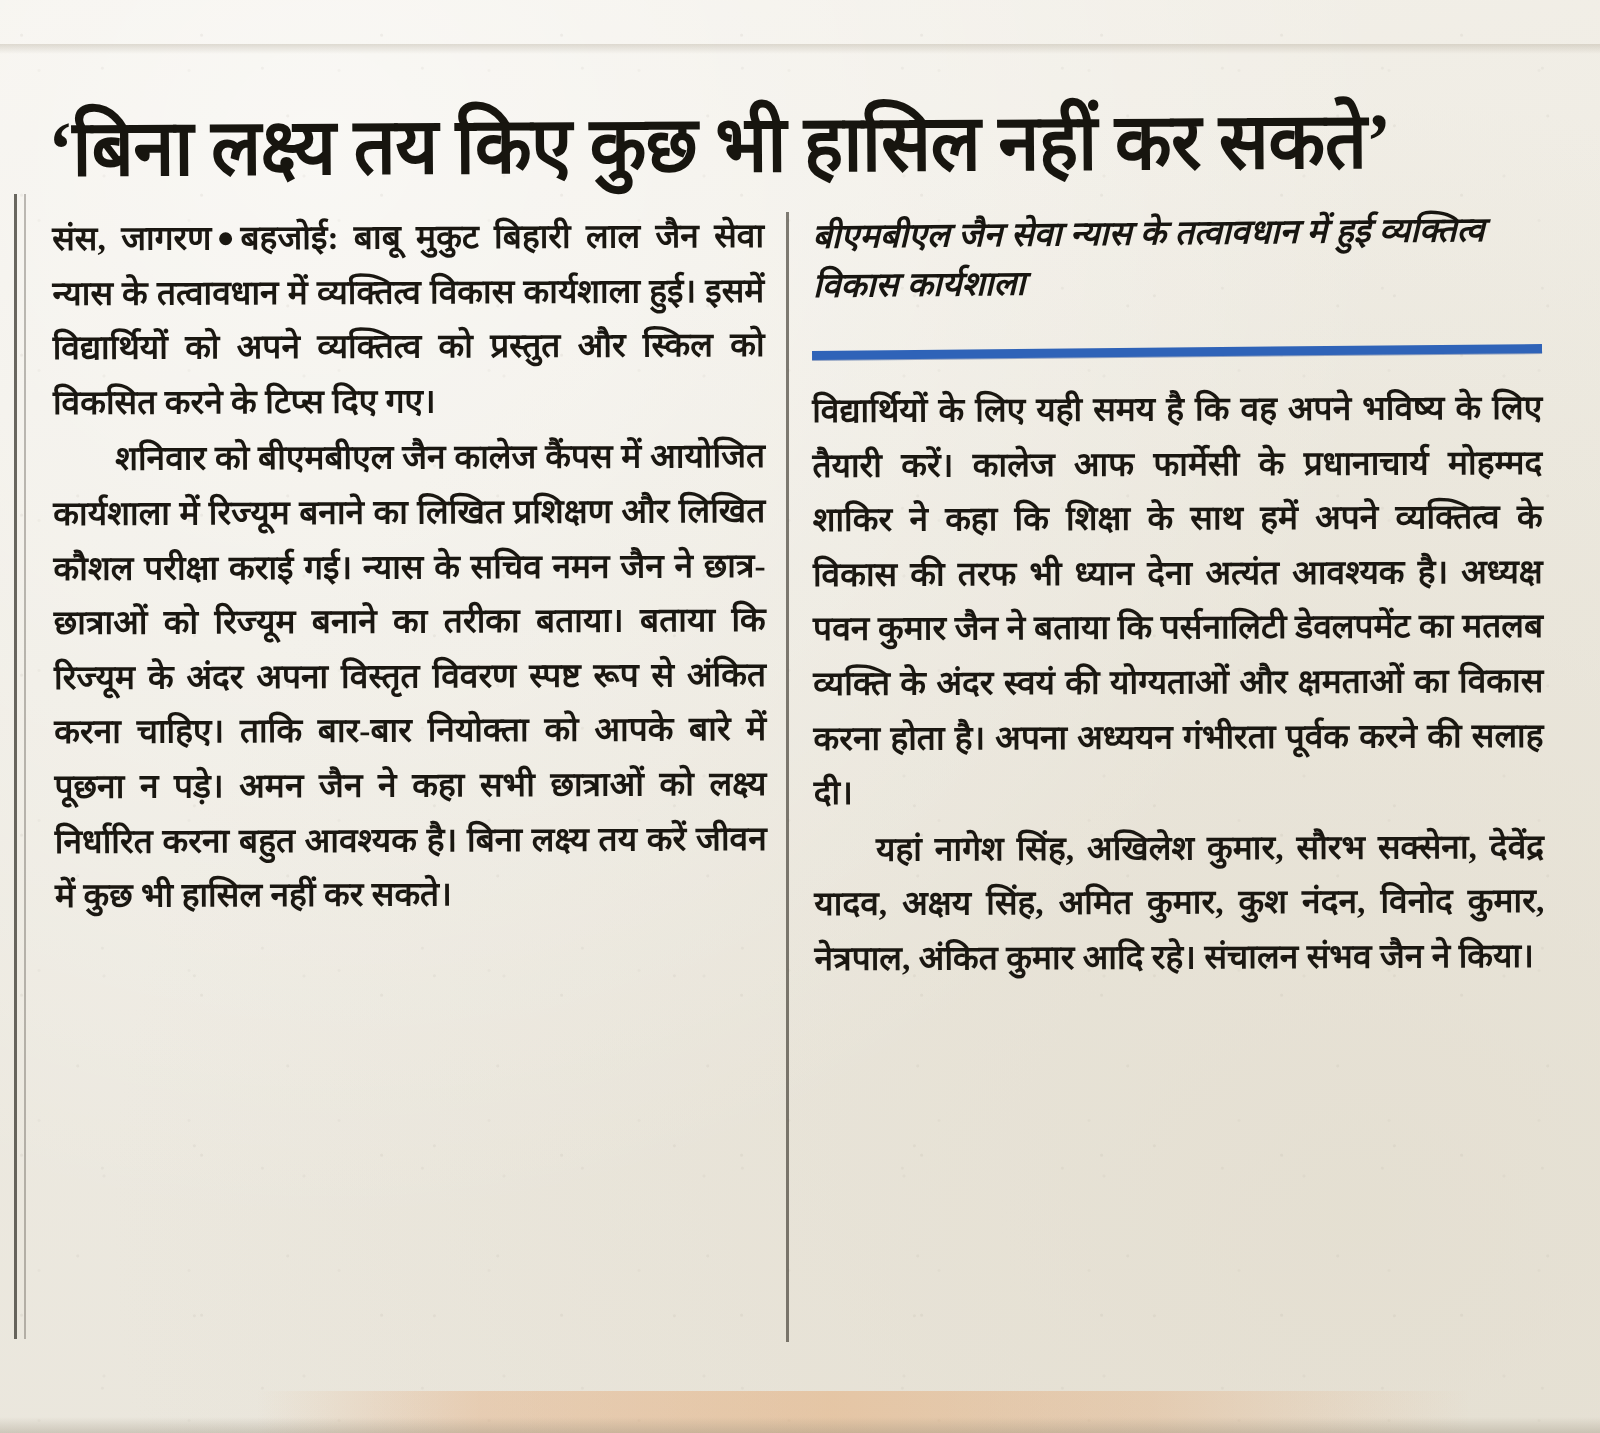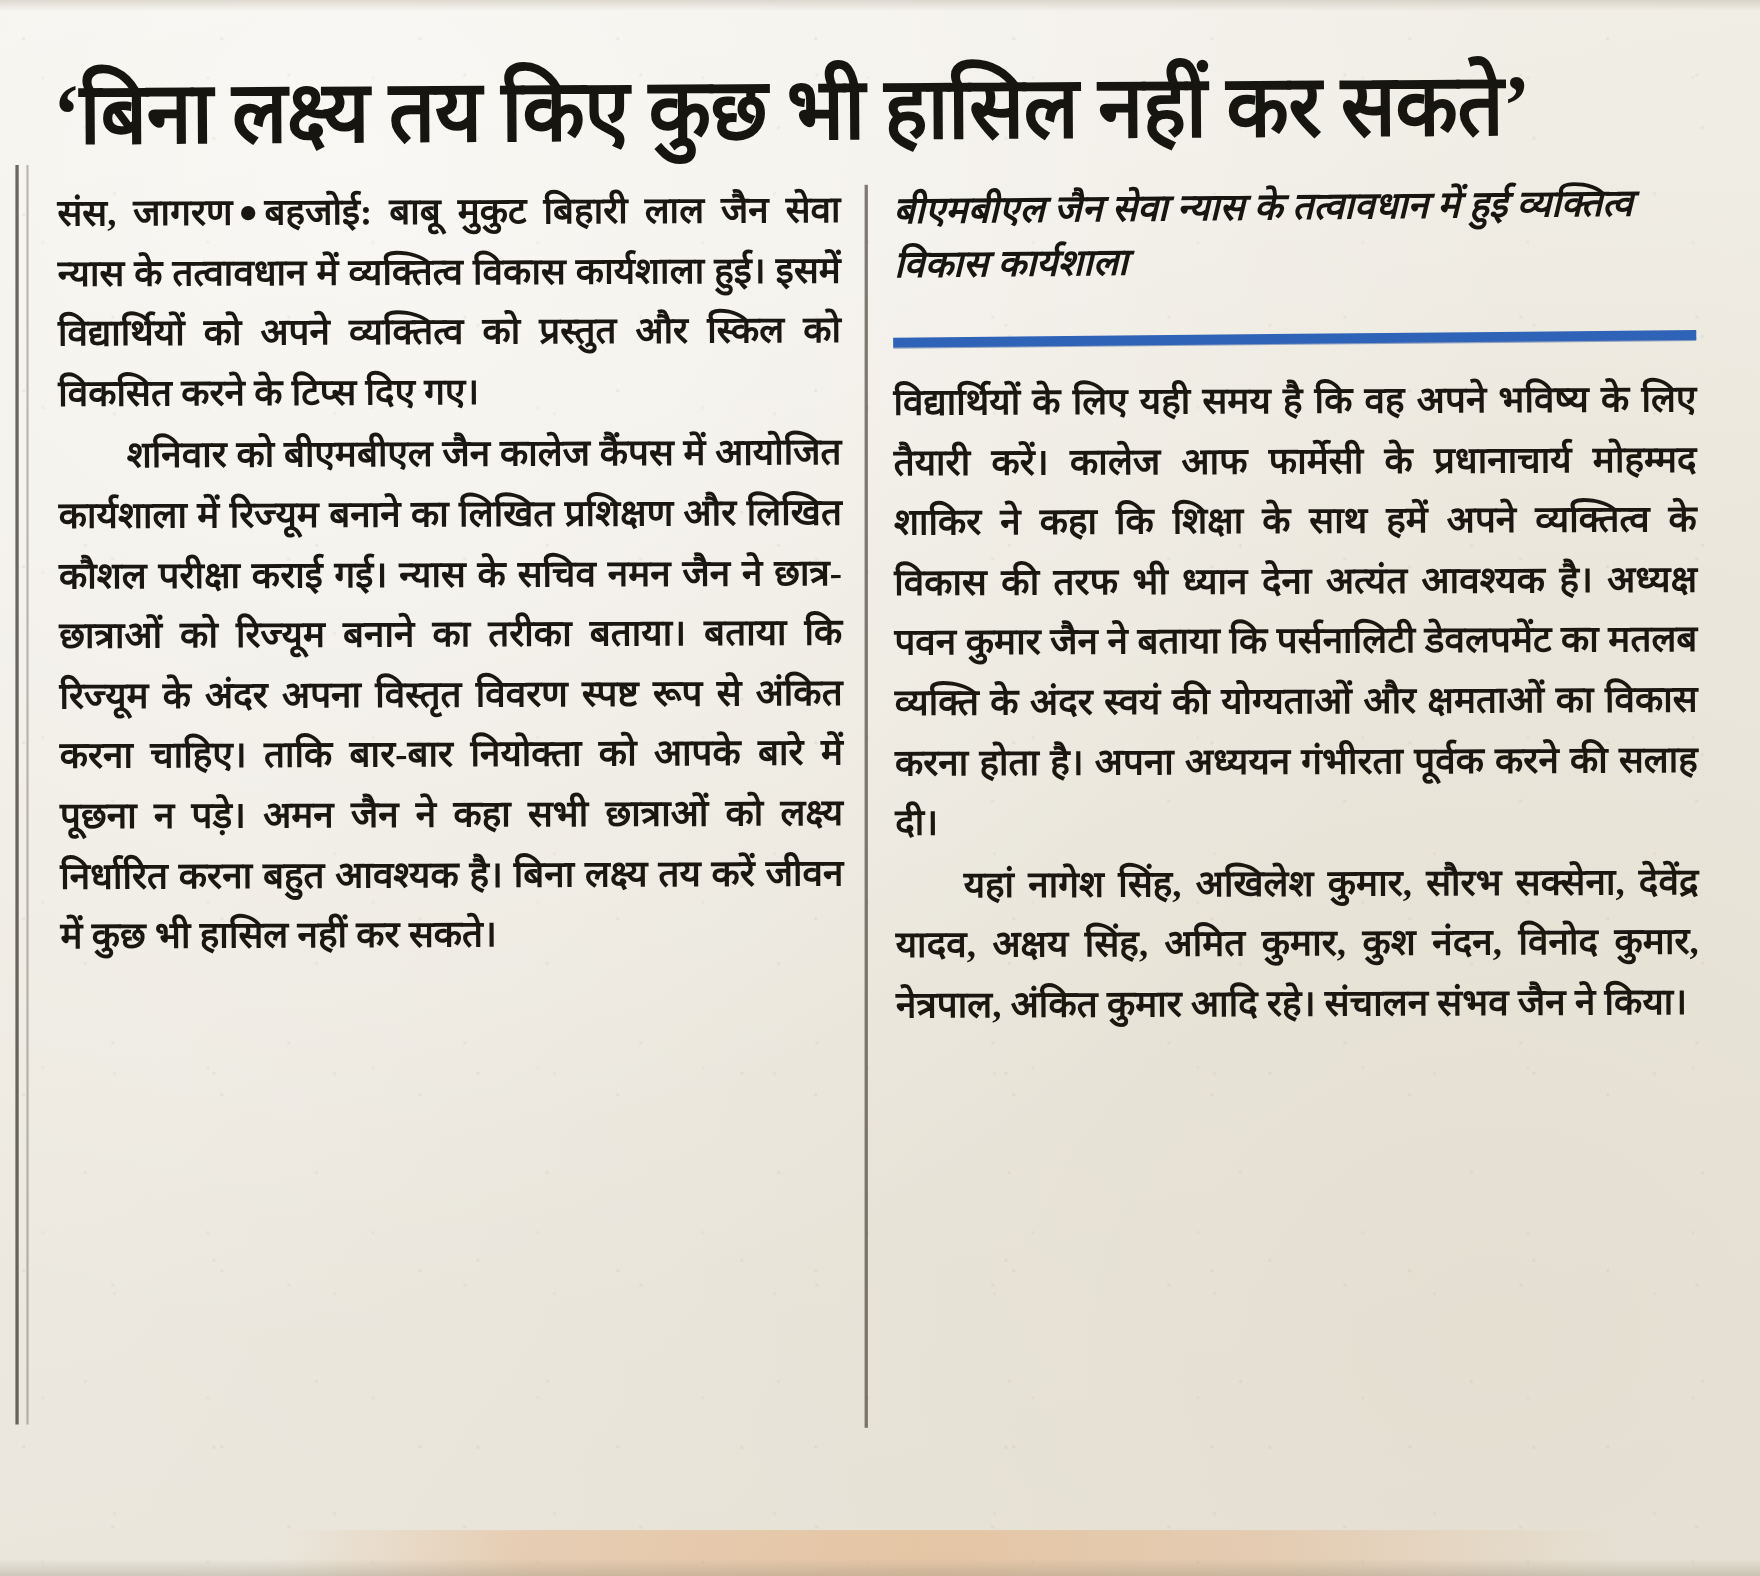--- a/index.html
+++ b/index.html
@@ -36,20 +36,21 @@
       radial-gradient(circle at 64% 31%, rgba(120,110,95,.16) 0 1px, transparent 2px),
       radial-gradient(circle at 81% 74%, rgba(120,110,95,.18) 0 1px, transparent 2px),
       radial-gradient(circle at 52% 88%, rgba(120,110,95,.14) 0 1px, transparent 2px),
       radial-gradient(circle at 26% 47%, rgba(120,110,95,.12) 0 1px, transparent 2px);
     background-size: 180px 160px, 210px 190px, 160px 220px, 240px 170px, 200px 200px, 150px 150px;
   }
 
   .clip {
     position: absolute;
     inset: 0;
+    margin-top: 44px;
   }
 
   
   .left-rule {
     position: absolute;
     left: 14px;
     top: 150px;
     width: 3px;
     height: 1145px;
     background: #3a372f;

